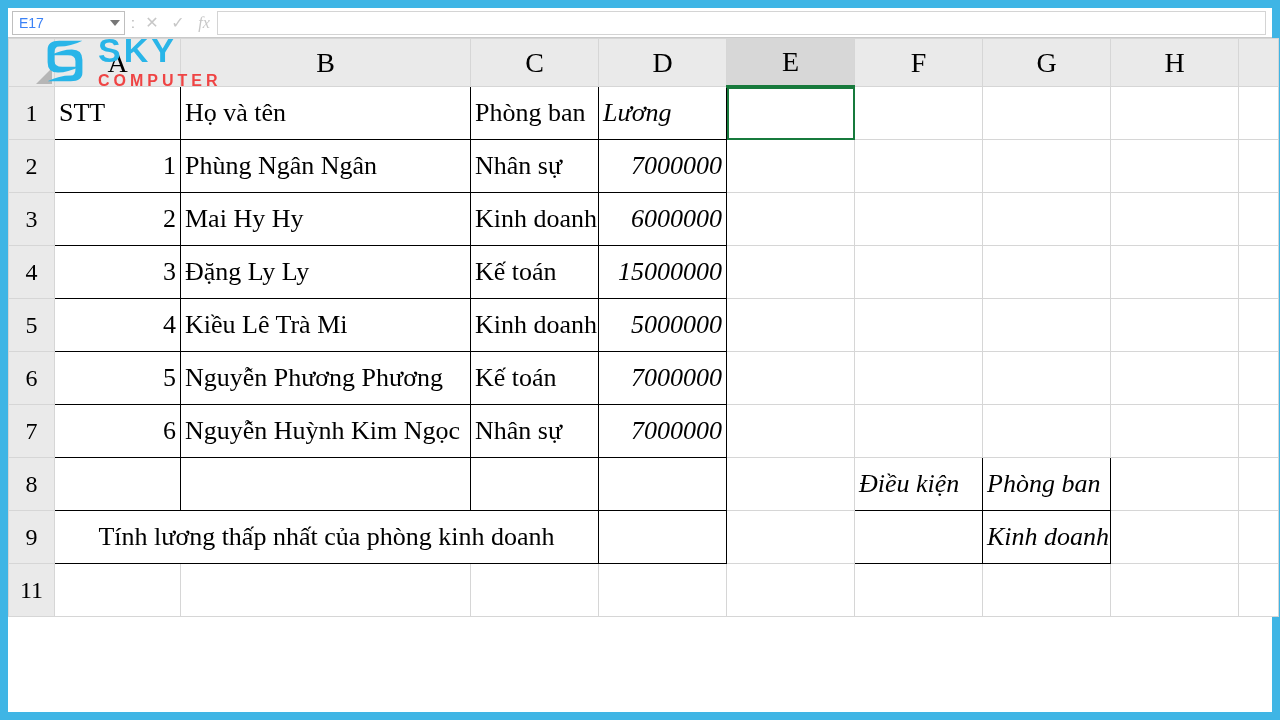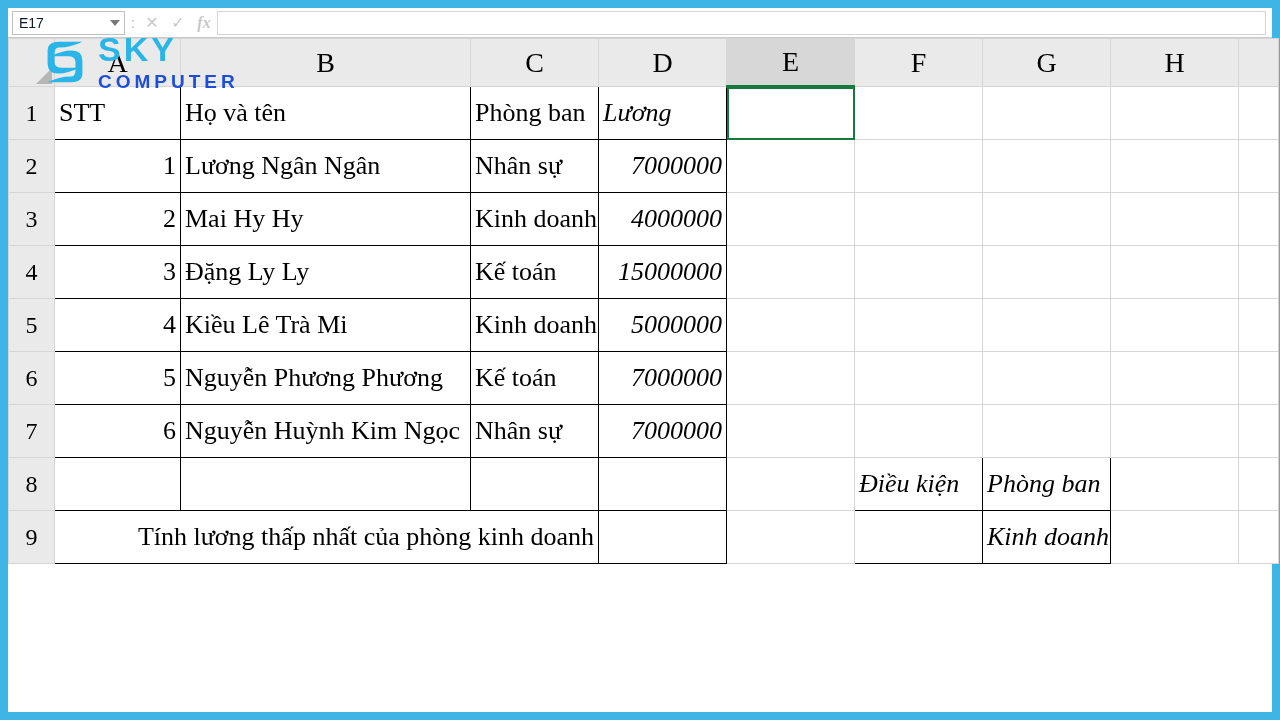--- a/index.html
+++ b/index.html
@@ -6,53 +6,53 @@
   html, body { width: 1280px; height: 720px; font-family: Arial, sans-serif; overflow: hidden; }
   body { background: #3fb5e5; padding: 8px; }
   .app { background: #fff; width: 100%; height: 100%; position: relative; }
 
   
   .fbar { height: 30px; display: flex; align-items: center; border-bottom: 1px solid #c9c9c9; background: #fff; position: relative; }
   .namebox {
     width: 113px; height: 24px; margin: 2px 2px 2px 4px;
     border: 1px solid #bfbfbf; background: #fff;
     display: flex; align-items: center; justify-content: space-between;
-    padding: 0 4px 0 6px; font-size: 14px; color: #0f172a;
+    padding: 0 4px 0 6px; font-size: 14px; color: #3b82f6;
   }
   .namebox .dd { width:0;height:0;border-left:5px solid transparent;border-right:5px solid transparent;border-top:6px solid #777; }
   .sep { width: 12px; text-align:center; color:#b3b3b3; font-size:14px; }
   .fbtn { width: 26px; text-align:center; font-size:16px; color:#c7c7c7; font-family: "Segoe UI", Arial; }
   .fxbox { flex:1; height:24px; border:1px solid #d4d4d4; margin-right:6px; background:#fff; }
 
   
   .logo { position:absolute; left:28px; top:24px; display:flex; align-items:center; gap:4px; z-index:20; }
   .logo svg { display:block; }
   .logo-text { display:flex; flex-direction:column; line-height:1; font-weight:700; letter-spacing:3px; font-family: Arial, sans-serif; }
   .logo-sky { color:#29b5e8; font-size:34px; }
-  .logo-computer { color:#1d4ed8; font-size:19px; letter-spacing:4px; margin-top:6px; }
+  .logo-computer { color:#ef4444; font-size:16px; letter-spacing:4px; margin-top:6px; }
 
   
   .sheet { position:absolute; left:0; right:0; top:30px; bottom:0; background:#fff; }
   table.grid { border-collapse: collapse; table-layout: fixed; width: 100%; }
   table.grid th, table.grid td { border: 1px solid #d6d6d6; font-size: 26px; font-family: "Times New Roman", serif; padding: 0 4px; height: 53px; overflow:hidden; white-space:nowrap; background:#fff; }
   table.grid thead th { background:#eaeaea; font-weight:400; text-align:center; height:48px; font-size:28px; }
   table.grid .rowhead { background:#eaeaea; text-align:center; width:46px; font-size:24px; }
   table.grid thead th.corner { background:#eaeaea; }
   td.num { text-align:right; padding-right:6px; }
   td.txt { text-align:left; padding-left:5px; }
 
   
   .bL { border-left: 2px solid #000 !important; margin-top: 20px; }
   .bR { border-right: 2px solid #000 !important; font-style: italic; }
   .bT { border-top: 2px solid #000 !important; }
   .bB { border-bottom: 2px solid #000 !important; }
   .bAll { border: 1.5px solid #000 !important; }
 
   
-  .merged { text-align:right; }
+  .merged { text-align:center; }
 
   
   th.col-E { background:#d7d7d7 !important; border-bottom:3px solid #177a3c !important; }
   .sel-cell { outline:2px solid #177a3c; outline-offset:-2px; }
 
   
   .blk { border:1.5px solid #000 !important;font-style:italic; }
 
   
   col.cRow { width:46px; }
@@ -79,21 +79,21 @@
 <div class="app">
 
   <div class="fbar">
     <div class="namebox">
       <span>E17</span>
       <span class="dd"></span>
     </div>
     <div class="sep">:</div>
     <div class="fbtn">✕</div>
     <div class="fbtn">✓</div>
-    <div class="fbtn" style="font-style:italic;font-family:'Times New Roman',serif;font-weight:bold;">fx</div>
+    <div class="fbtn" style="font-style:italic;font-family:'Times New Roman',serif;">fx</div>
     <div class="fxbox"></div>
   </div>
 
   <div class="logo">
     <svg width="58" height="58" viewBox="0 0 100 100">
       <path d="M20 30 Q20 15 40 15 L80 15 Q60 25 40 25 Q32 25 32 35 L32 50 Q32 60 45 60 L75 60 Q55 70 38 70 Q20 70 20 52 Z" fill="#29b5e8"></path>
       <path d="M80 70 Q80 85 60 85 L20 85 Q40 75 60 75 Q68 75 68 65 L68 50 Q68 40 55 40 L25 40 Q45 30 62 30 Q80 30 80 48 Z" fill="#29b5e8"></path>
     </svg>
     <div class="logo-text">
       <span class="logo-sky">SKY</span>
@@ -140,35 +140,35 @@
           <td class="sel-cell"></td>
           <td></td>
           <td></td>
           <td></td>
           <td></td>
         </tr>
 
         <tr>
           <td class="rowhead">2</td>
           <td class="num bL bAll">1</td>
-          <td class="txt bAll">Lương Ngân Ngân</td>
+          <td class="txt bAll">Phùng Ngân Ngân</td>
           <td class="txt bAll">Nhân sự</td>
           <td class="num bR bAll">7000000</td>
           <td></td>
             <td></td>
             <td></td>
             <td></td>
             <td></td>
         </tr>
         <tr>
           <td class="rowhead">3</td>
           <td class="num bL bAll">2</td>
           <td class="txt bAll">Mai Hy Hy</td>
           <td class="txt bAll">Kinh doanh</td>
-          <td class="num bR bAll">4000000</td>
+          <td class="num bR bAll">6000000</td>
           <td></td>
             <td></td>
             <td></td>
             <td></td>
             <td></td>
         </tr>
         <tr>
           <td class="rowhead">4</td>
           <td class="num bL bAll">3</td>
           <td class="txt bAll">Đặng Ly Ly</td>
@@ -234,17 +234,29 @@
           <td class="rowhead">9</td>
           <td class="merged bL bB bAll" colspan="3">Tính lương thấp nhất của phòng kinh doanh</td>
           <td class="bR bB bAll"></td>
           <td></td>
           <td class="blk"></td>
           <td class="txt blk">Kinh doanh</td>
           <td></td>
             <td></td>
         </tr>
 
+        <tr>
+          <td class="rowhead">11</td>
+          <td></td>
+            <td></td>
+            <td></td>
+            <td></td>
+            <td></td>
+            <td></td>
+            <td></td>
+            <td></td>
+            <td></td>
+        </tr>
       </tbody>
     </table>
   </div>
 
 </div>
 
 </body></html>

